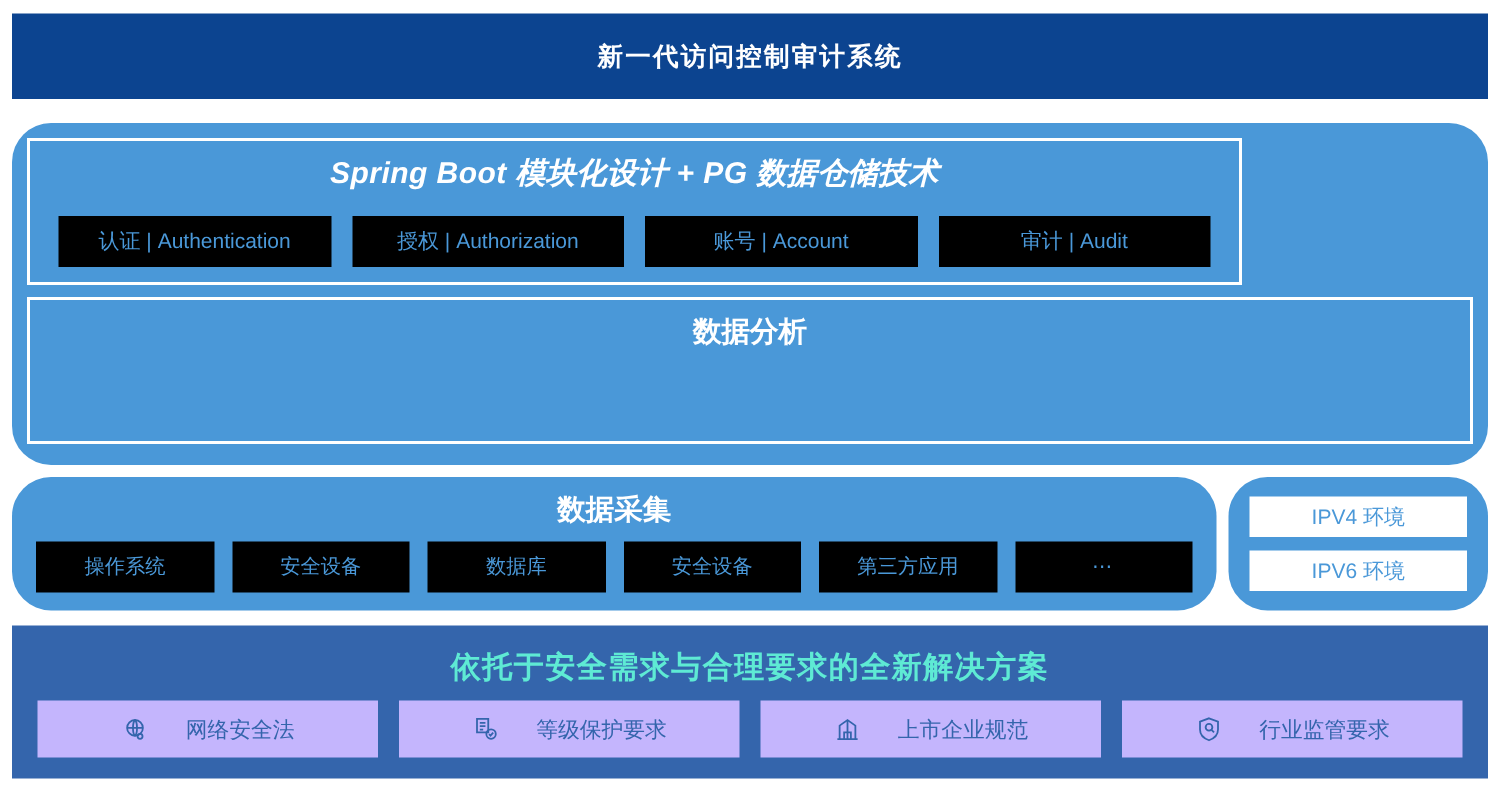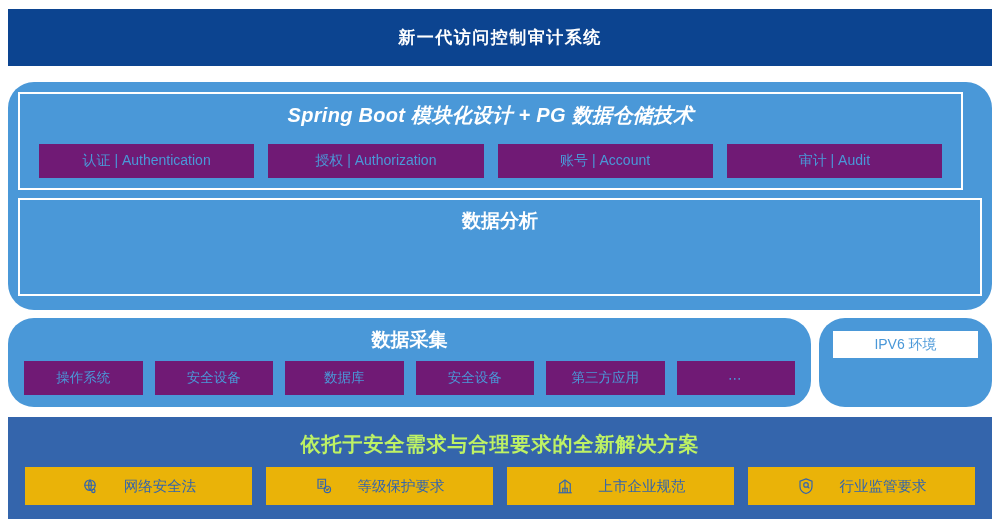--- a/index.html
+++ b/index.html
@@ -81,21 +81,21 @@
   
   .inner-block {
     position: absolute;
     border: 2px solid #ffffff;
     box-sizing: border-box;
     background: transparent;
   }
   .block-spring {
     left: 18px;
     top: 92px;
-    width: 945px;
+    width: 810px;
     height: 98px;
   }
   .block-analysis {
     left: 18px;
     top: 198px;
     width: 964px;
     height: 98px;
     padding-left: 40px;
   }
 
@@ -123,21 +123,21 @@
     display: flex;
     justify-content: center;
     gap: 0;
     padding: 0 12px;
     box-sizing: border-box;
   }
 
   .chip {
     flex: 1 1 0;
     height: 34px;
-    background: #701a75;
+    background: #000000;
     color: #4a98d8;
     font-size: 14px;
     display: flex;
     align-items: center;
     justify-content: center;
     box-sizing: border-box;
     margin: 0 7px;
     white-space: nowrap;
   }
   .chip.small {
@@ -194,36 +194,36 @@
     justify-content: center;
   }
 
   
   .bottom-heading {
     position: absolute;
     left: 0;
     right: 0;
     top: 14px;
     text-align: center;
-    color: #bef264;
+    color: #5eead4;
     font-size: 20px;
     font-weight: bold;
     letter-spacing: 1px;
   }
   .bottom-row {
     position: absolute;
     left: 10px;
     right: 10px;
     bottom: 14px;
     display: flex;
   }
   .bottom-chip {
     flex: 1 1 0;
     height: 38px;
-    background: #eab308;
+    background: #c4b5fd;
     color: #3465ac;
     font-size: 14.5px;
     display: flex;
     align-items: center;
     justify-content: center;
     margin: 0 7px;
     gap: 25px;
     box-sizing: border-box;
   }
   .bottom-chip .ic {
@@ -272,20 +272,21 @@
       <div class="chip">安全设备</div>
       <div class="chip">数据库</div>
       <div class="chip">安全设备</div>
       <div class="chip">第三方应用</div>
       <div class="chip chip-ellipsis">⋯</div>
     </div>
   </div>
 
   <div class="panel-blue panel-ipv">
     <div class="ipv-inner">
+      <div class="ipv-chip">IPV4 环境</div>
       <div class="ipv-chip">IPV6 环境</div>
     </div>
   </div>
 
   <div class="panel-bottom">
     <div class="bottom-heading">依托于安全需求与合理要求的全新解决方案</div>
     <div class="bottom-row">
 
       <div class="bottom-chip">
         <span class="ic">

